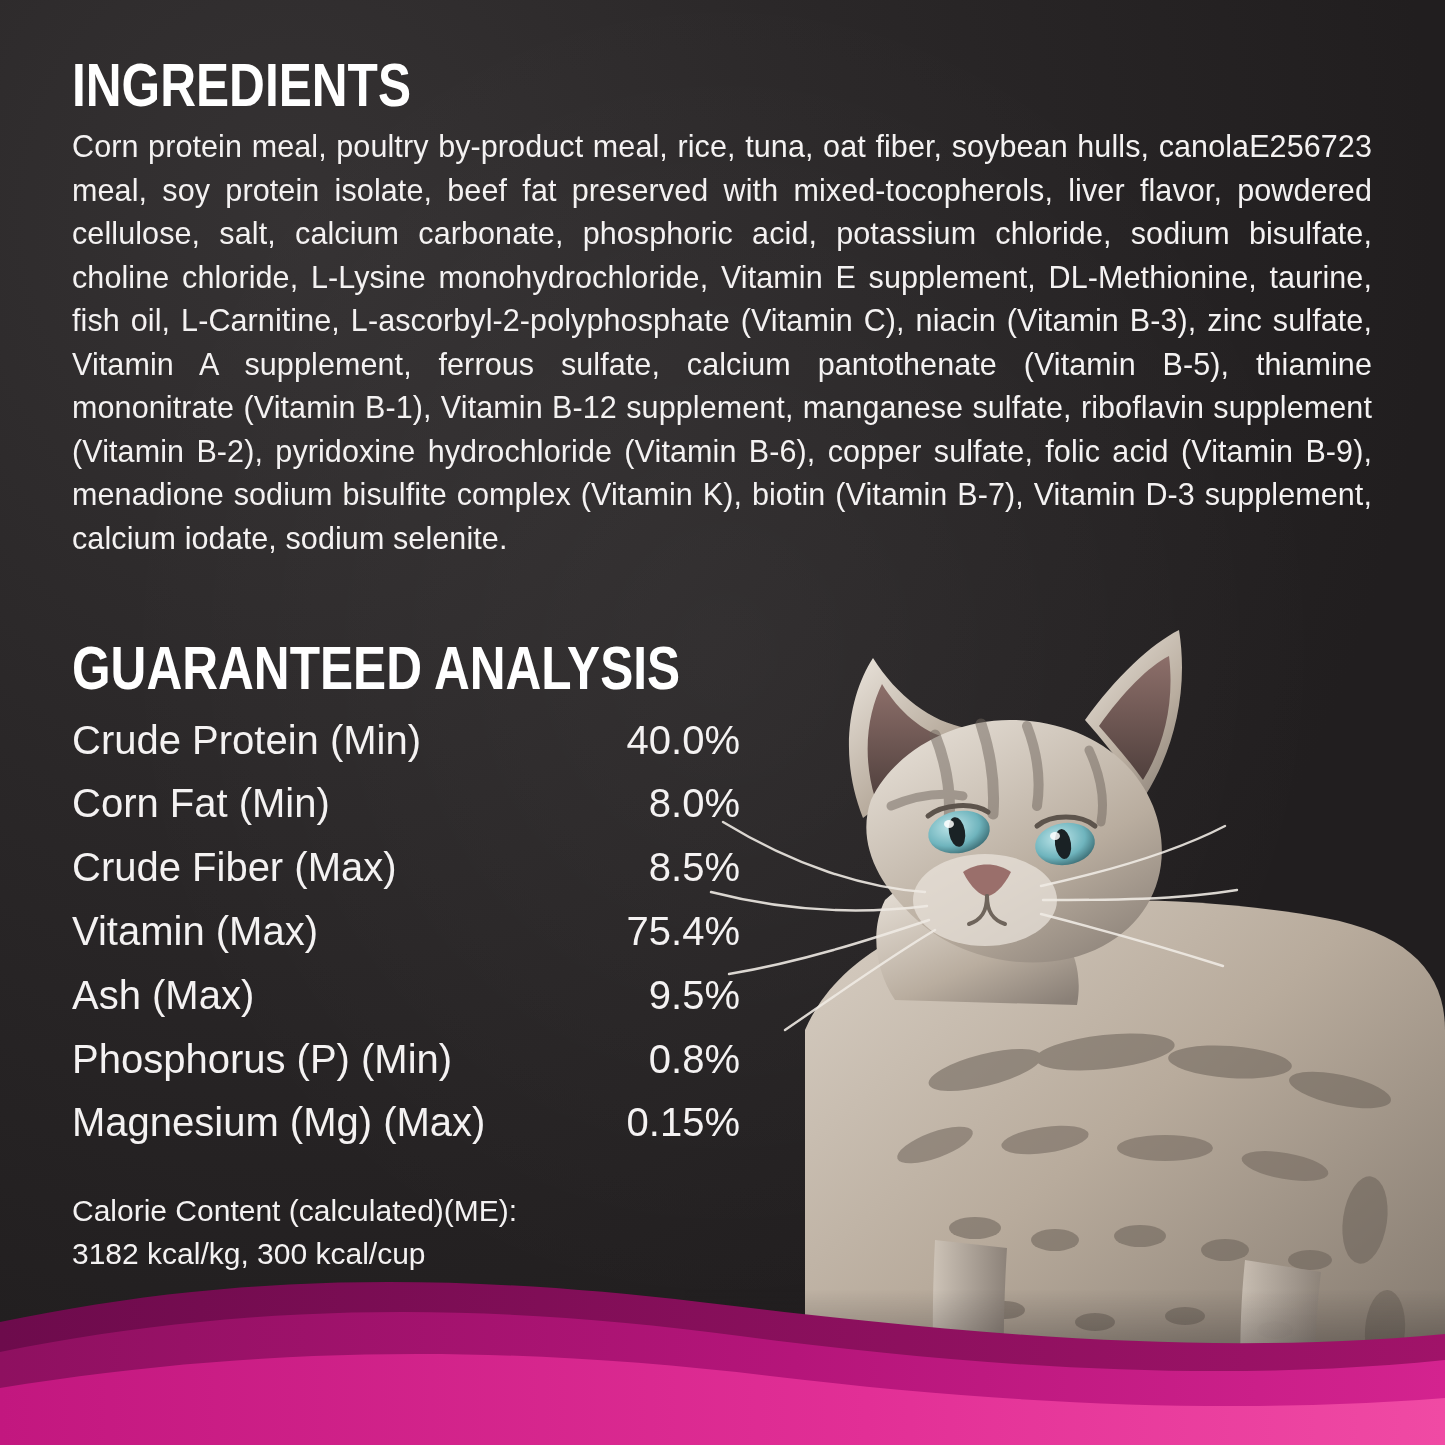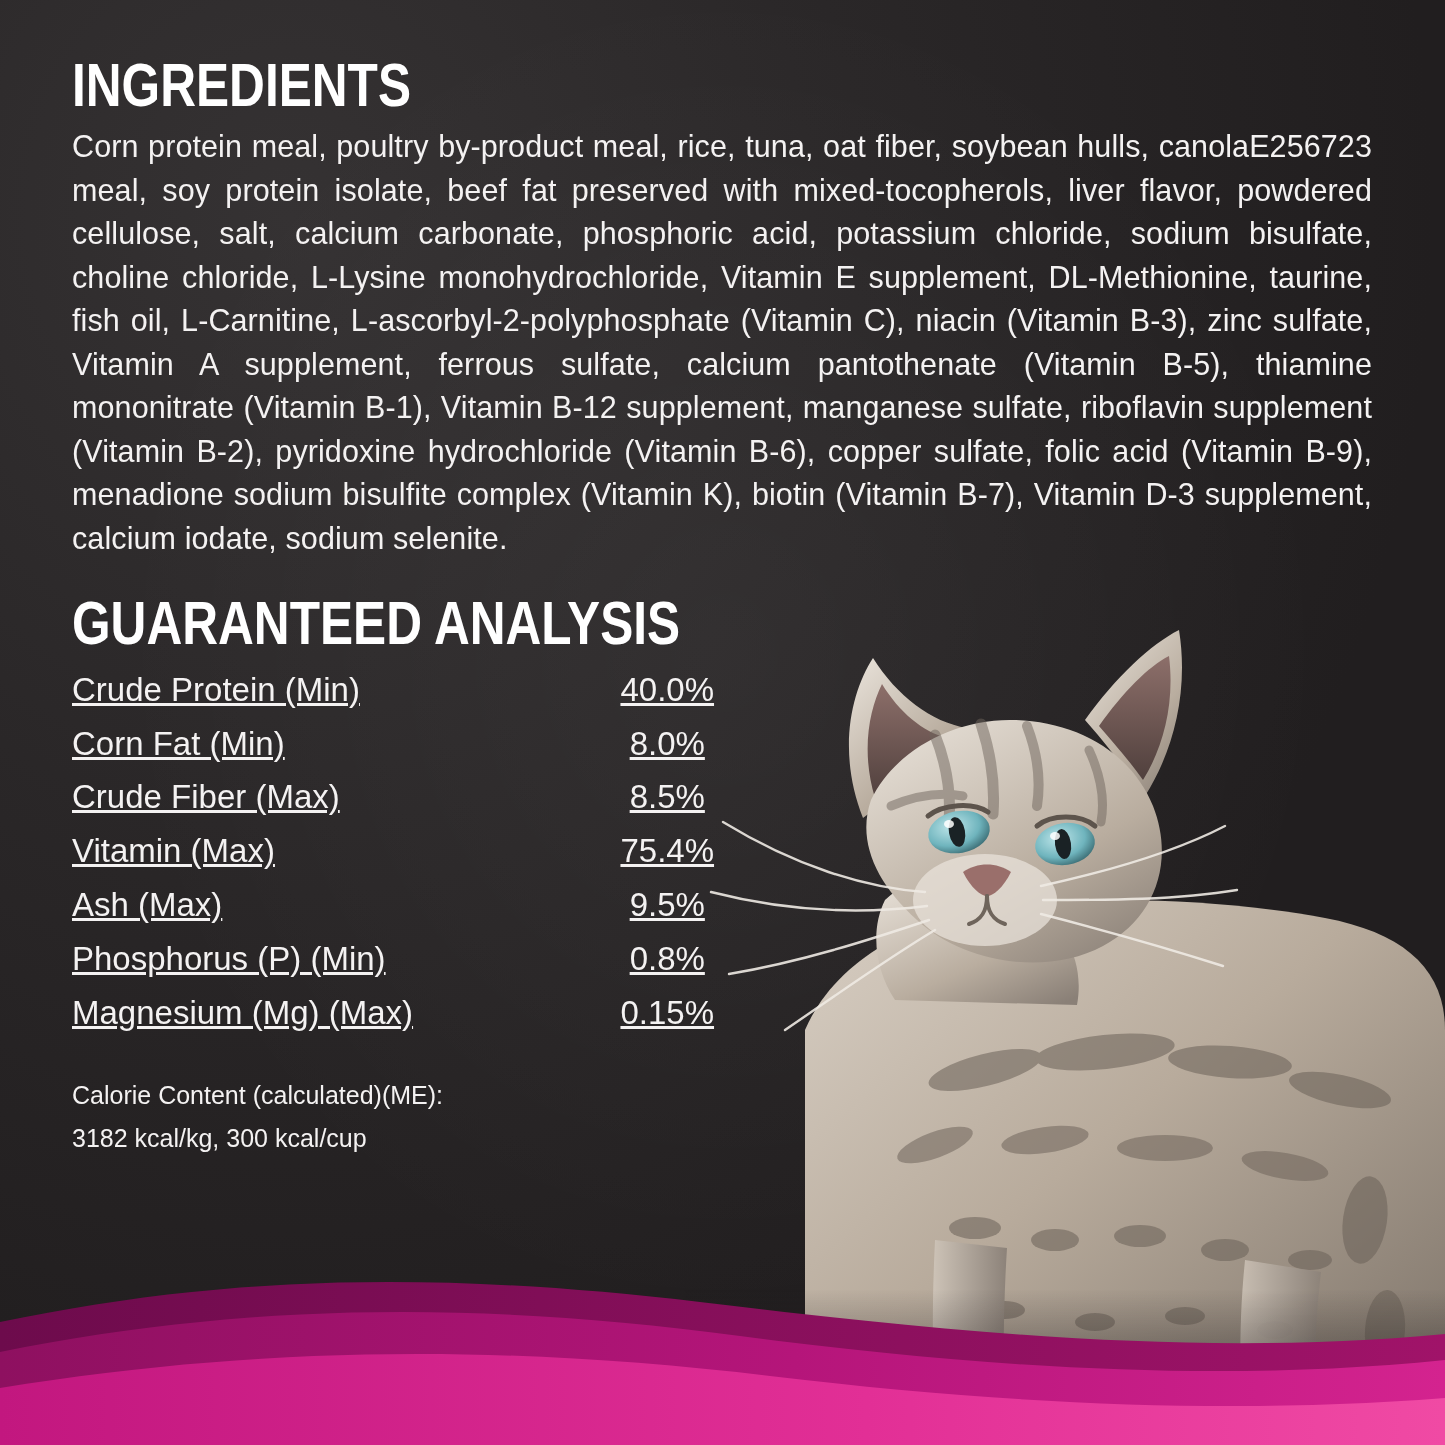--- a/index.html
+++ b/index.html
@@ -66,45 +66,44 @@
     text-justify: inter-word;
     letter-spacing: 0.1px;
     color: #f4f2f2;
     width: 1300px;
   }
   .ingredients-body .code {
     float: right;
   }
 
   .ga-block {
-    margin-top: 30px;
+    margin-top: 75px;
   }
   .ga-title {
     margin: 0 0 10px 0;
   }
   table.ga-table {
     border-collapse: collapse;
     width: 672px;
-    font-size: 33px;
+    font-size: 40px;
     line-height: 1.42;
     color: #f4f2f2;
-    text-decoration: underline;
   }
   table.ga-table td {
     padding: 3.5px 0;
     vertical-align: top;
     white-space: nowrap;
   }
   table.ga-table td.val {
-    text-align: center;
+    text-align: right;
     padding-right: 4px;
   }
   .calorie {
     margin-top: 34px;
-    font-size: 25px;
+    font-size: 30px;
     line-height: 43px;
     color: #f4f2f2;
     width: 640px;
   }
 
   
   .cat-wrap {
     position: absolute;
     right: 0px;
     top: 600px;

